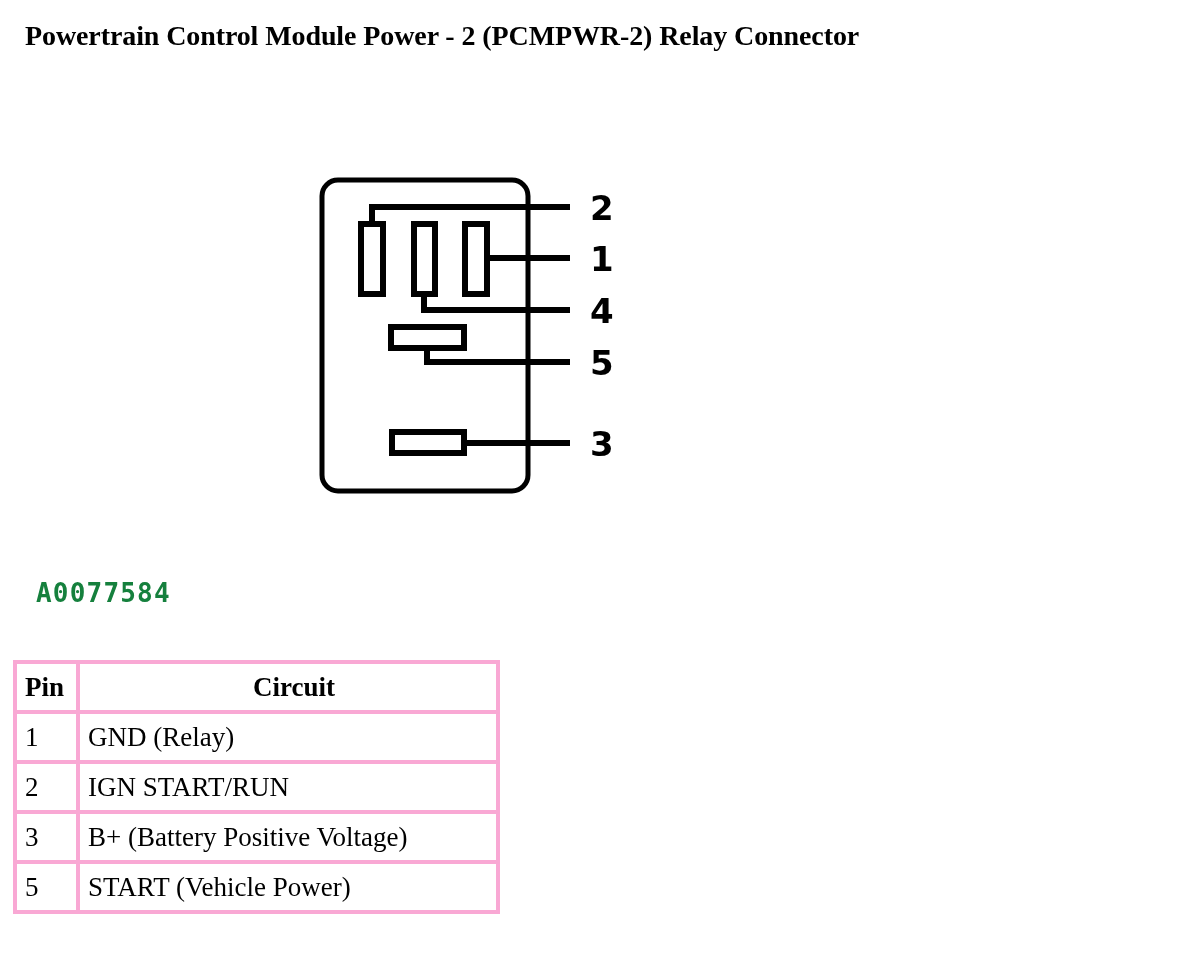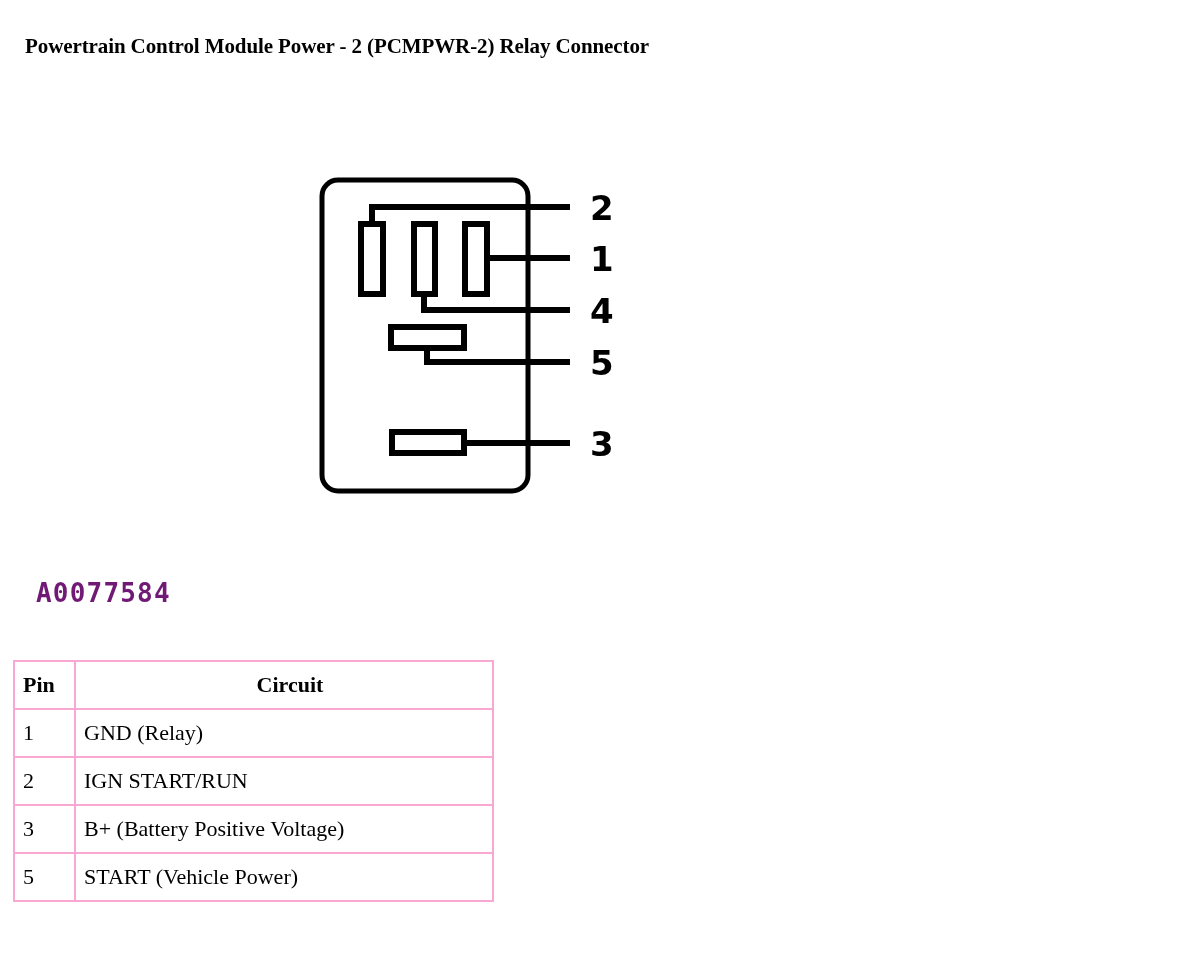--- a/index.html
+++ b/index.html
@@ -13,24 +13,24 @@
     position: relative;
     overflow: hidden;
     font-family: "Liberation Serif", serif;
     color: #000000;
   }
 
   
   #page-title {
     position: absolute;
     left: 25px;
-    top: 28px;
+    top: 18px;
     font-family: "Liberation Serif", serif;
     font-weight: bold;
-    font-size: 21px;
+    font-size: 28px;
     line-height: 36px;
     letter-spacing: -0.1px;
     white-space: nowrap;
     color: #000000;
   }
 
   
   #relay-diagram {
     position: absolute;
     left: 0px;
@@ -46,38 +46,38 @@
   #figure-code {
     position: absolute;
     left: 36px;
     top: 578px;
     font-family: "DejaVu Sans Mono", monospace;
     font-weight: bold;
     font-size: 26px;
     letter-spacing: 1.2px;
     line-height: 30px;
     white-space: nowrap;
-    color: #701a75;
+    color: #15803d;
   }
 
   
   #pinout-table {
     position: absolute;
     left: 13px;
     top: 660px;
     border-collapse: collapse;
     table-layout: fixed;
     background: #ffffff;
   }
   #pinout-table td,
   #pinout-table th {
-    border: 2px solid #f9a8d4;
+    border: 4px solid #f9a8d4;
     padding: 0 0 0 8px;
     font-family: "Liberation Serif", serif;
-    font-size: 22px;
+    font-size: 27px;
     line-height: 28px;
     height: 46px;
     vertical-align: middle;
     color: #000000;
     white-space: nowrap;
     text-align: left;
     font-weight: normal;
   }
   #pinout-table th {
     font-weight: bold;

